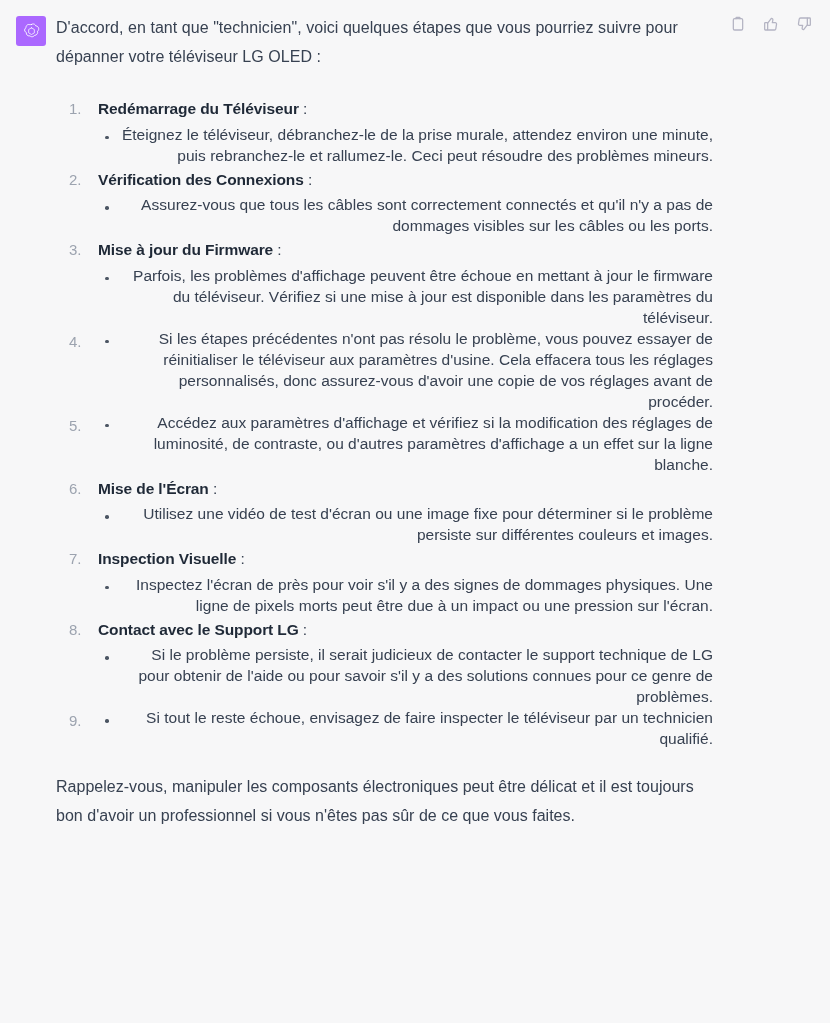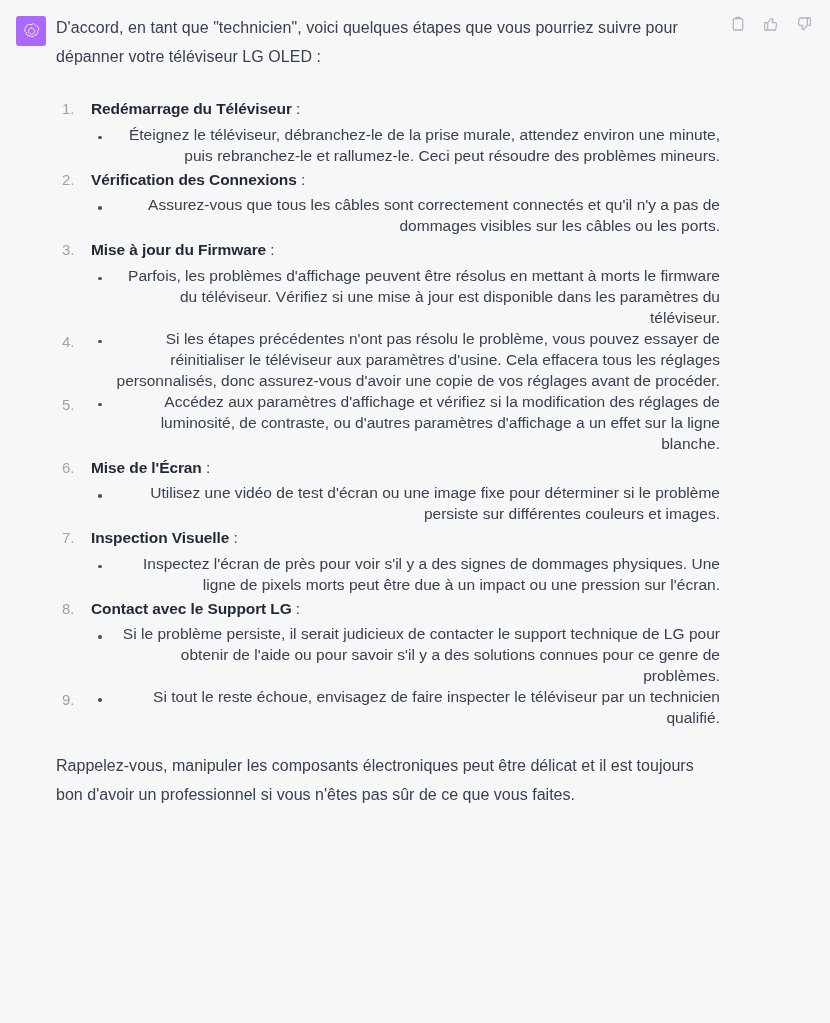--- a/index.html
+++ b/index.html
@@ -59,21 +59,21 @@
     color: #374151;
     letter-spacing: 0.05px;
     max-width: 645px;
     margin-bottom: 24px;
   }
 
   
   ol.steps {
     list-style: none;
     counter-reset: step;
-    margin: 0;
+    margin: 7px;
     padding: 0;
   }
 
   ol.steps > li {
     counter-increment: step;
     position: relative;
     padding-left: 35px;
     margin-bottom: 0;
   }
 
@@ -197,21 +197,21 @@
       <li>
         <div class="step-title"><span>Vérification des Connexions</span><span class="colon"> :</span></div>
         <ul class="substeps">
           <li>Assurez-vous que tous les câbles sont correctement connectés et qu'il n'y a pas de dommages visibles sur les câbles ou les ports.</li>
         </ul>
       </li>
 
       <li>
         <div class="step-title"><span>Mise à jour du Firmware</span><span class="colon"> :</span></div>
         <ul class="substeps">
-          <li>Parfois, les problèmes d'affichage peuvent être résolus en mettant à morts le firmware du téléviseur. Vérifiez si une mise à jour est disponible dans les paramètres du téléviseur.</li>
+          <li>Parfois, les problèmes d'affichage peuvent être échoue en mettant à jour le firmware du téléviseur. Vérifiez si une mise à jour est disponible dans les paramètres du téléviseur.</li>
         </ul>
       </li>
 
       <li>
         <ul class="substeps">
           <li>Si les étapes précédentes n'ont pas résolu le problème, vous pouvez essayer de réinitialiser le téléviseur aux paramètres d'usine. Cela effacera tous les réglages personnalisés, donc assurez-vous d'avoir une copie de vos réglages avant de procéder.</li>
         </ul>
       </li>
 
       <li>

